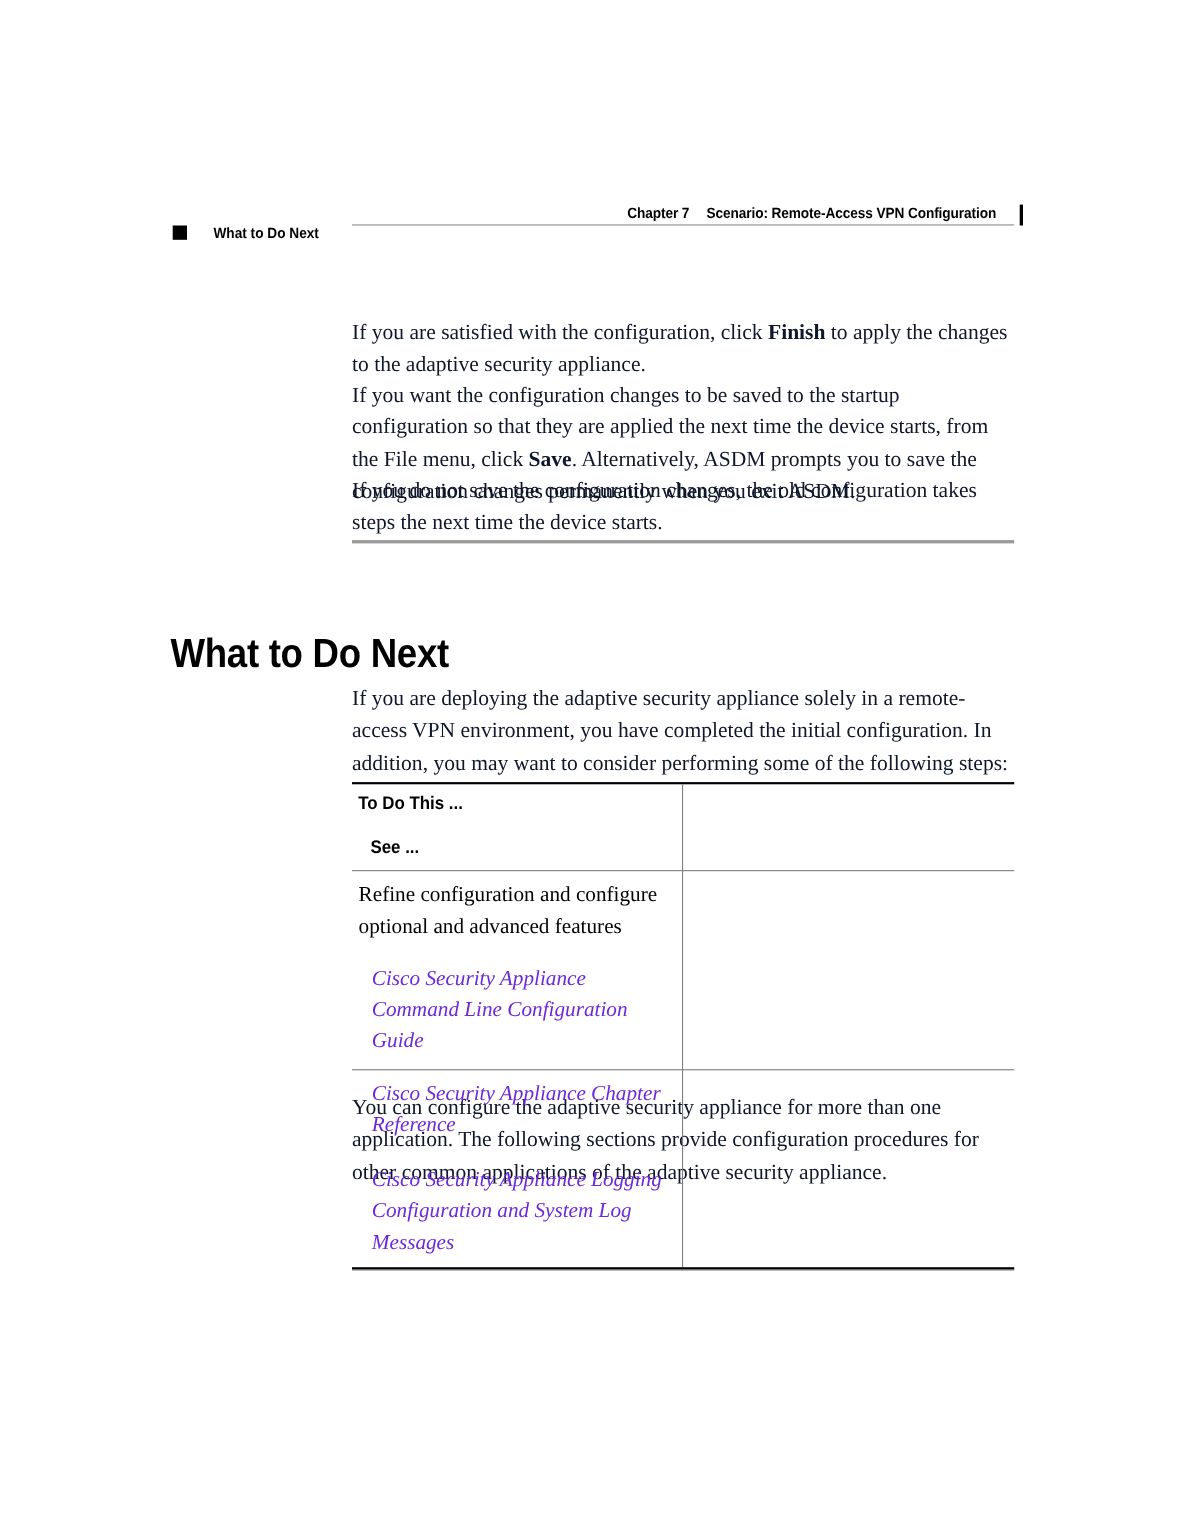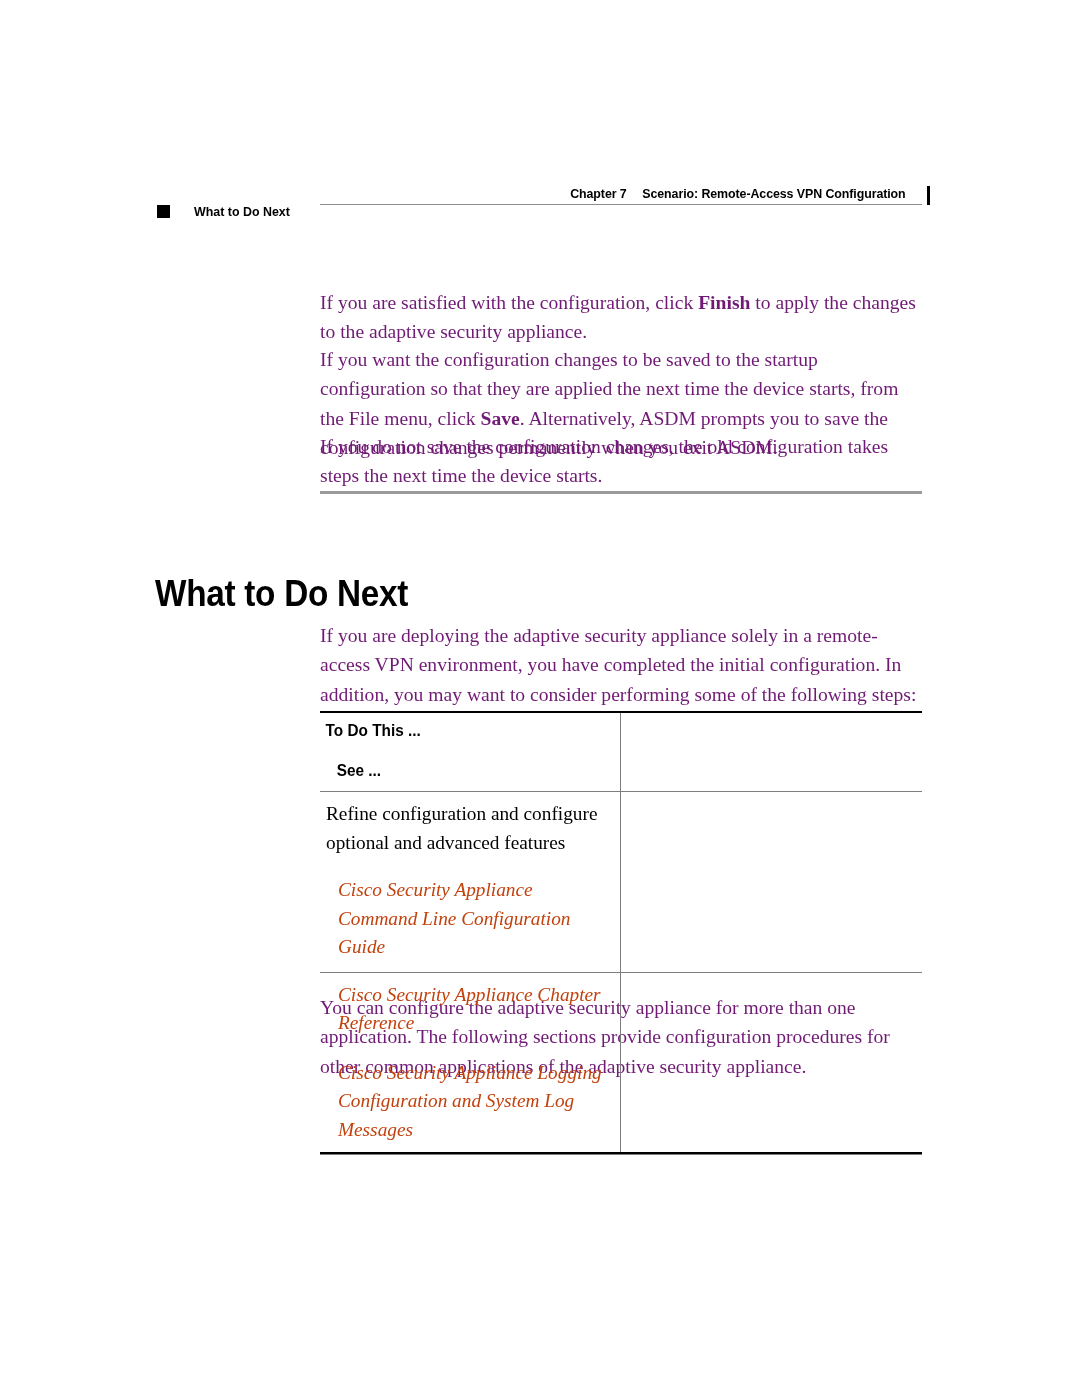--- a/index.html
+++ b/index.html
@@ -87,21 +87,21 @@
     left: 320px;
     top: 0;
     width: 602px;
   }
 
   p.body-para {
     margin: 0;
     font-size: 19.6px;
     line-height: 29.3px;
     text-align: left;
-    color: #701a75;
+    color: #0f172a;
   }
   p.body-para b { font-weight: bold; }
 
   .p1 { position: absolute; left: 0; top: 288px; width: 603px; }
   .p2 { position: absolute; left: 0; top: 345px; width: 603px; }
   .p3 { position: absolute; left: 0; top: 432px; width: 603px; }
   .p4 { position: absolute; left: 0; top: 621px; width: 603px; }
   .p5 { position: absolute; left: 0; top: 993px; width: 603px; }
 
   
@@ -190,21 +190,21 @@
   }
   .t-body-text {
     font-size: 19.3px;
     line-height: 28.5px;
     text-align: center;
   }
   .t-link {
     font-size: 19.3px;
     line-height: 28.5px;
     font-style: italic;
-    color: #c2410c;
+    color: #6d28d9;
     display: block;
   }
   .t-link + .t-link { margin-top: 21px; }
 
   
   .footer {
     position: absolute;
     left: 0;
     bottom: 0;
     width: 1080px;

